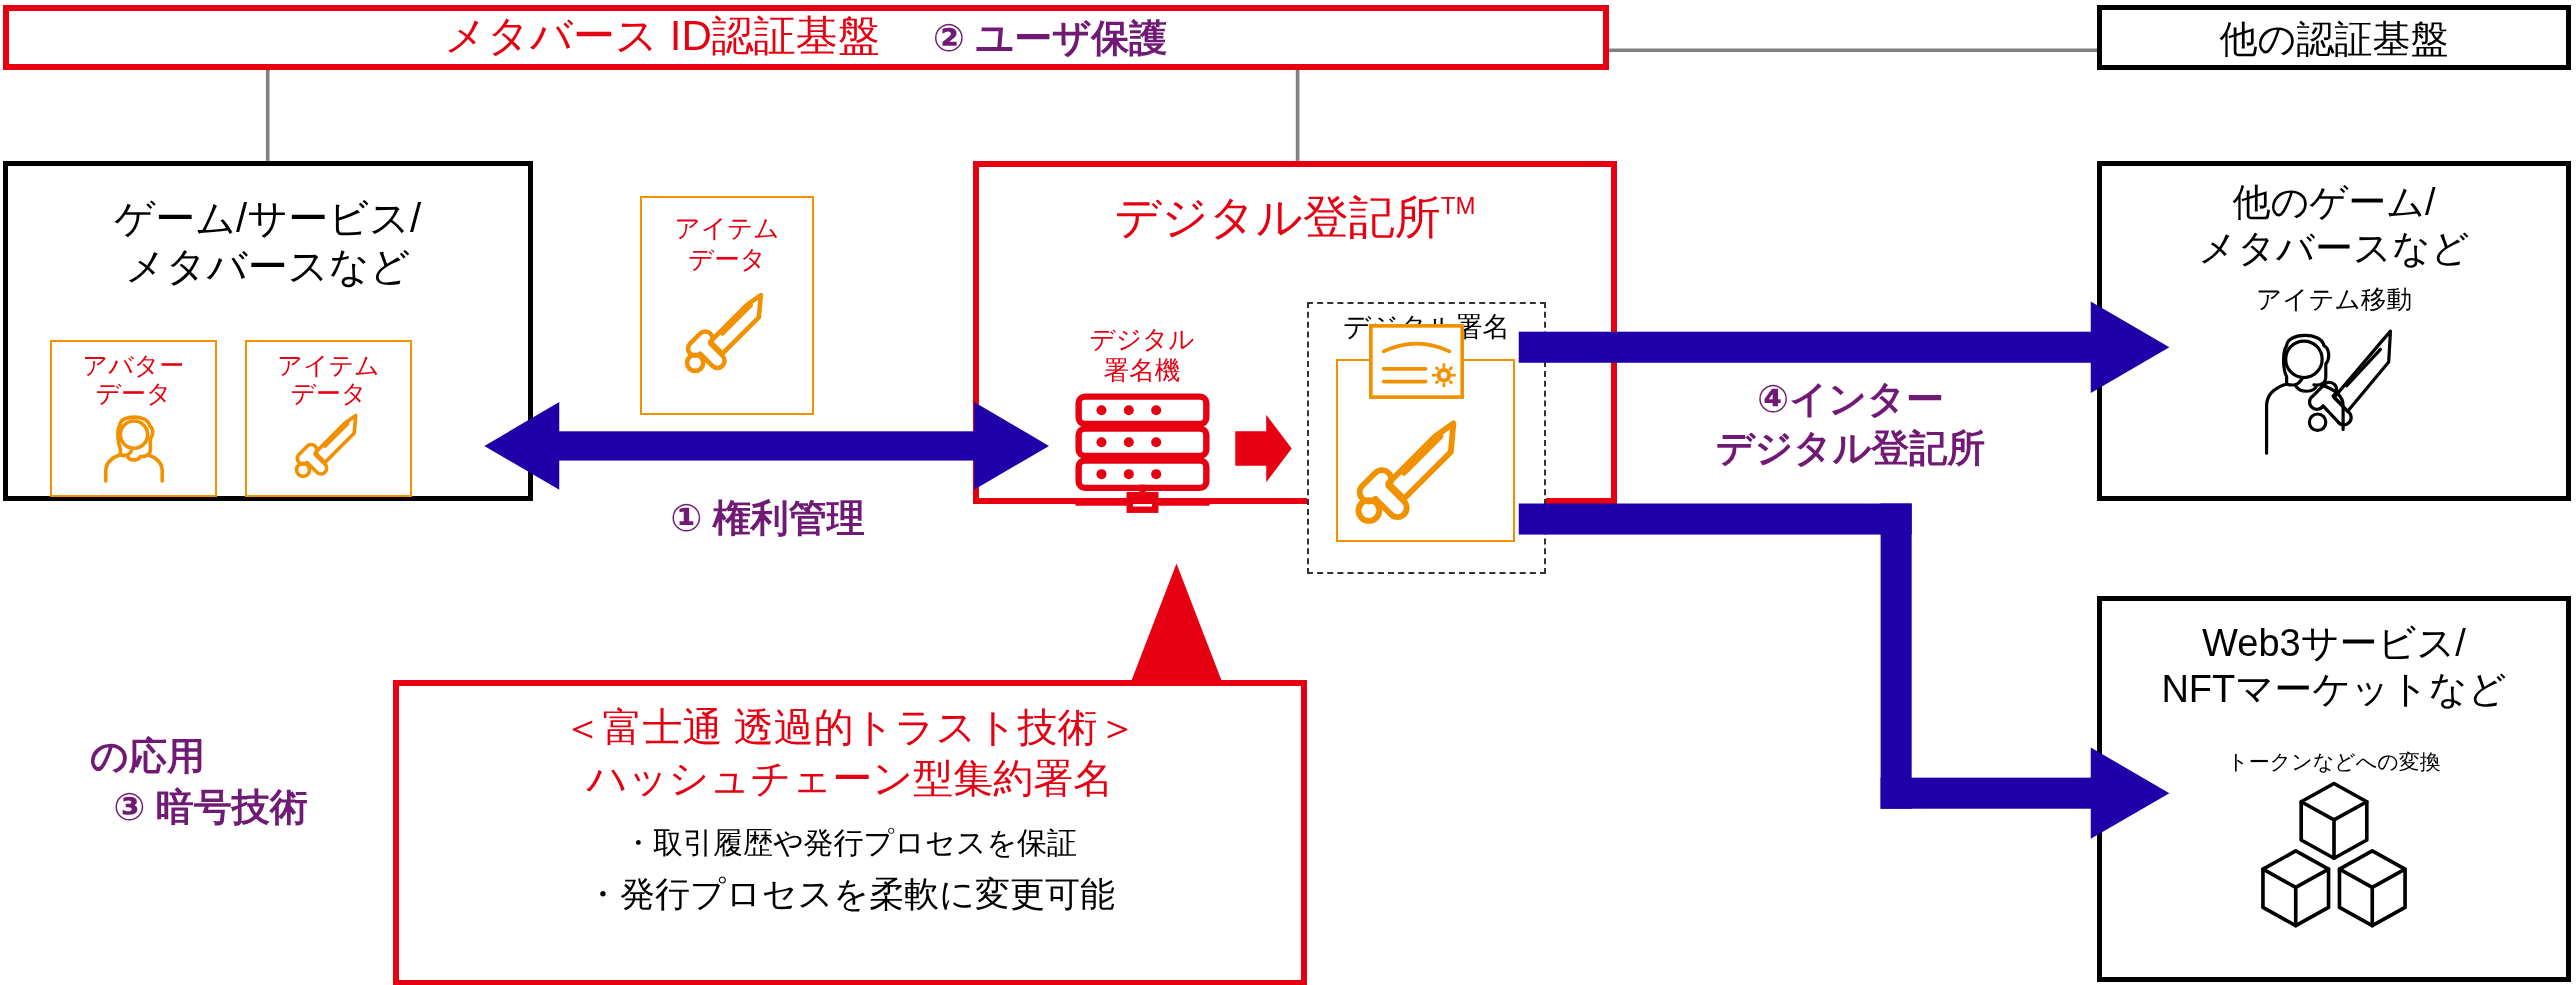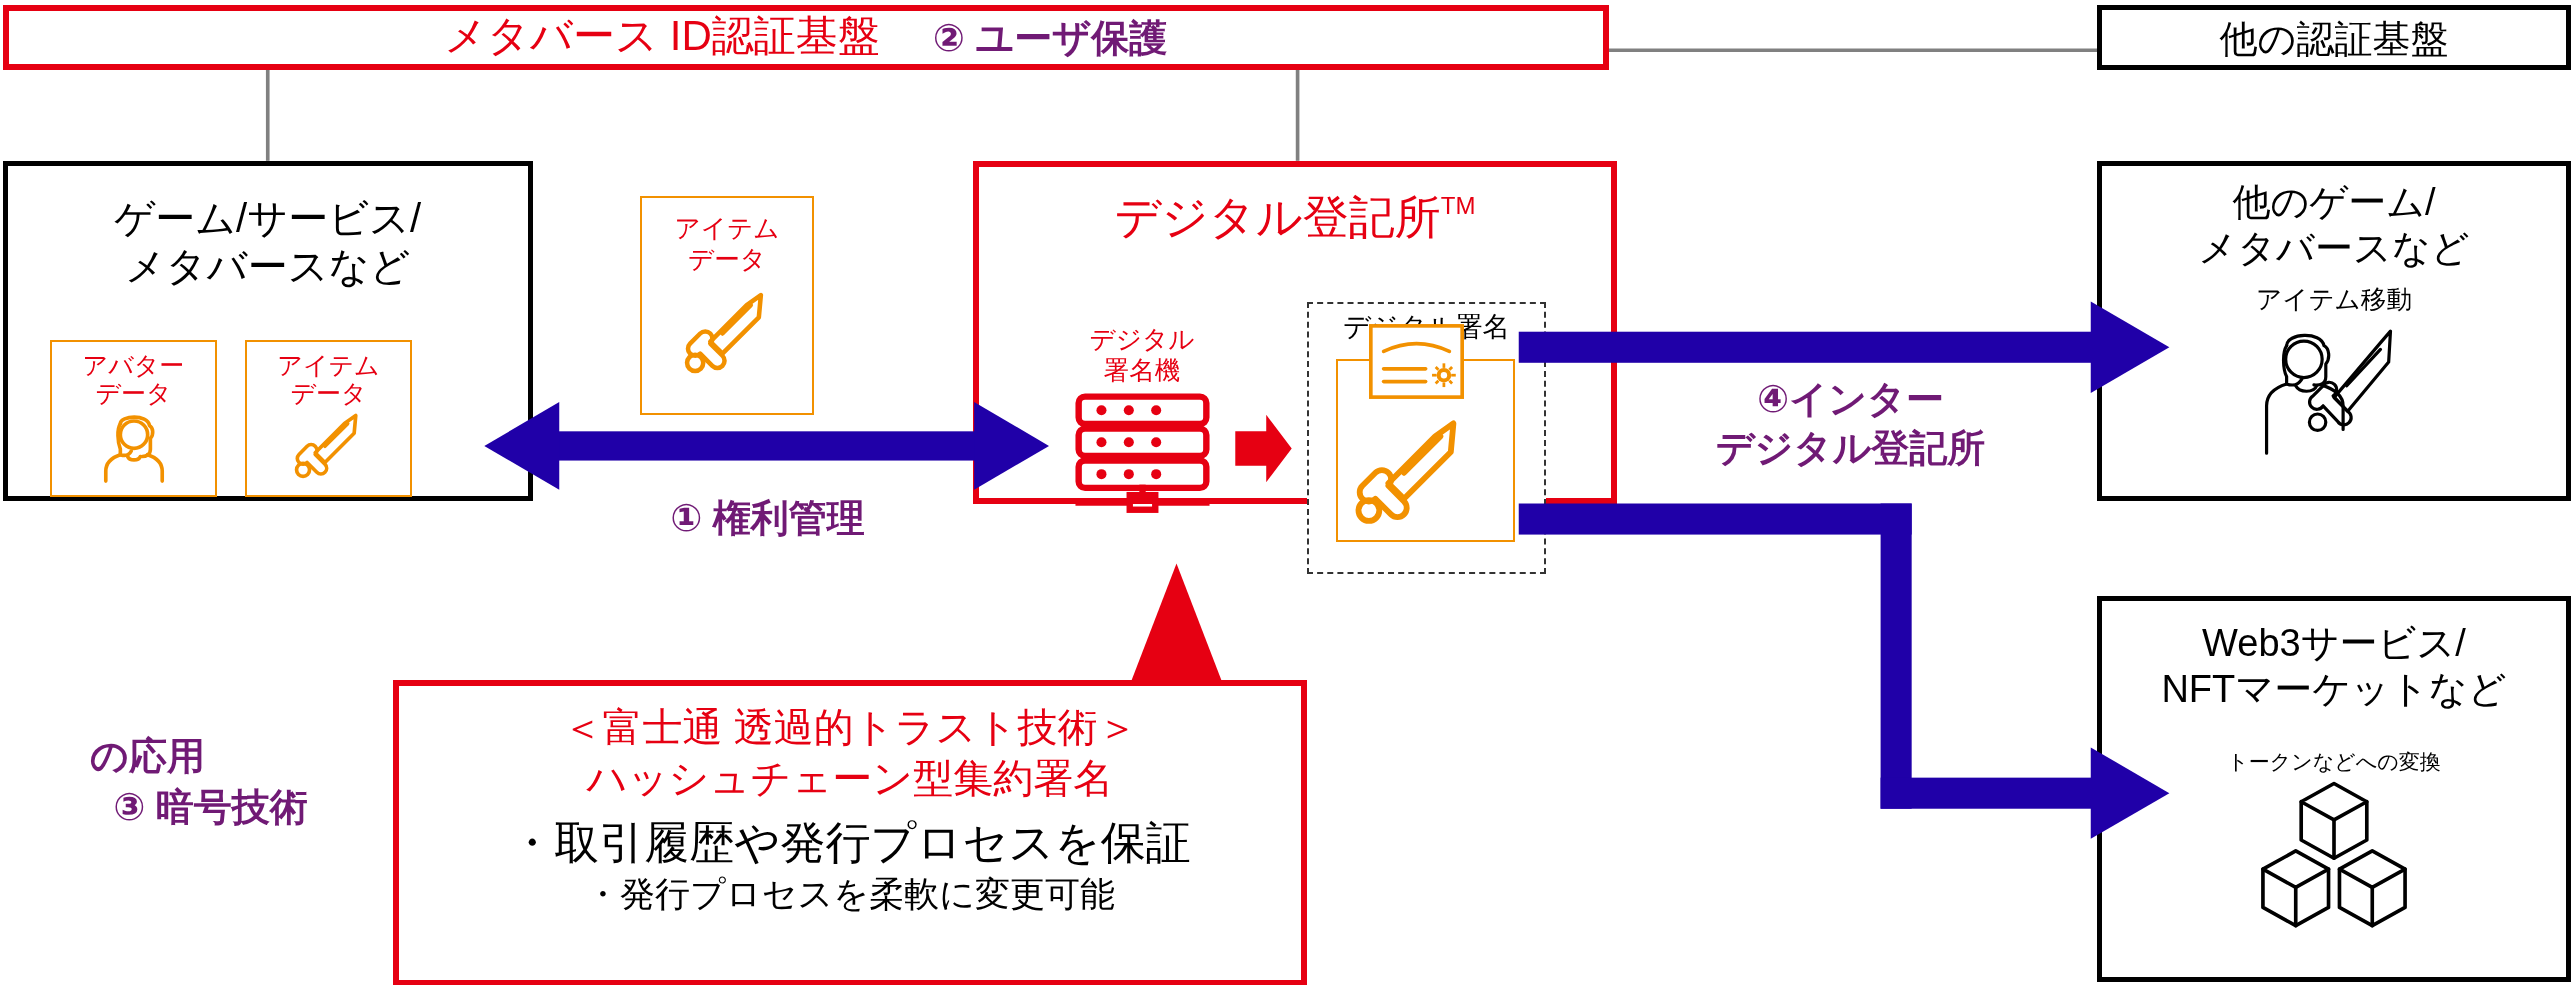--- a/index.html
+++ b/index.html
@@ -218,21 +218,21 @@
         <path d="M96 100 L132 120 L168 100"></path>
           <path d="M132 120 L132 162"></path>
       </g>
     </svg>
   </div>
 </div>
 
 <div class="box rd col" style="left:393px;top:680px;width:914px;height:306px;padding-top:16.4px;">
   <div class="red" style="font-size:40px;line-height:51px;">＜富士通 透過的トラスト技術＞</div>
   <div class="red" style="font-size:40px;line-height:51px;">ハッシュチェーン型集約署名</div>
-  <div class="black" style="font-size:45px;line-height:51px;margin-top:12.8px;">・取引履歴や発行プロセスを保証</div>
+  <div class="black" style="font-size:30px;line-height:51px;margin-top:12.8px;">・取引履歴や発行プロセスを保証</div>
   <div class="black" style="font-size:35px;line-height:51px;">・発行プロセスを柔軟に変更可能</div>
 </div>
 
 <div class="abs" style="left:1131px;top:563px;">
   <svg width="91" height="121" viewBox="0 0 100 132">
     <polygon points="50,0 100,130 0,130" fill="#e60012"></polygon>
   </svg>
 </div>
 
 <div class="abs" style="left:55px;top:731px;width:311px;text-align:center;">

